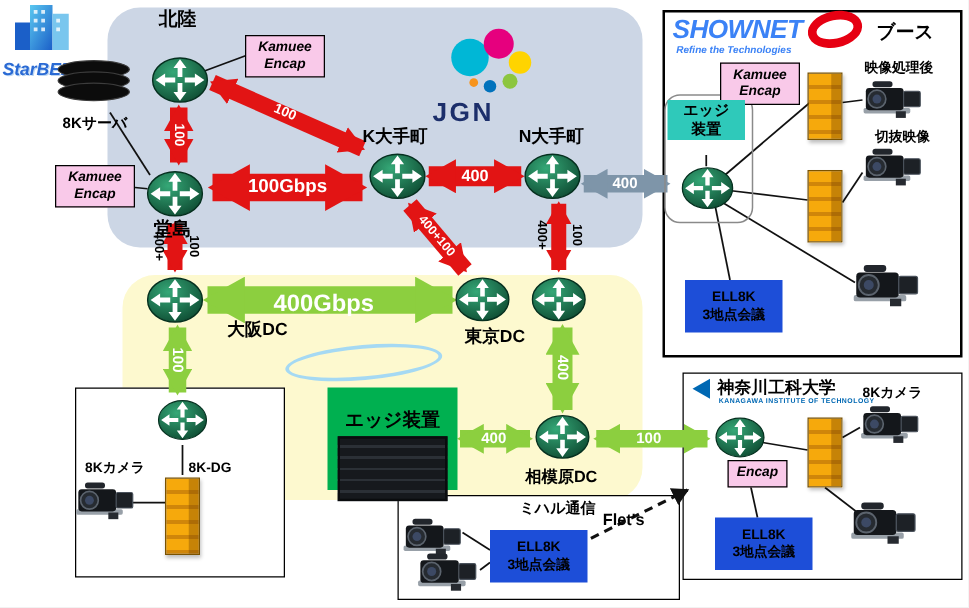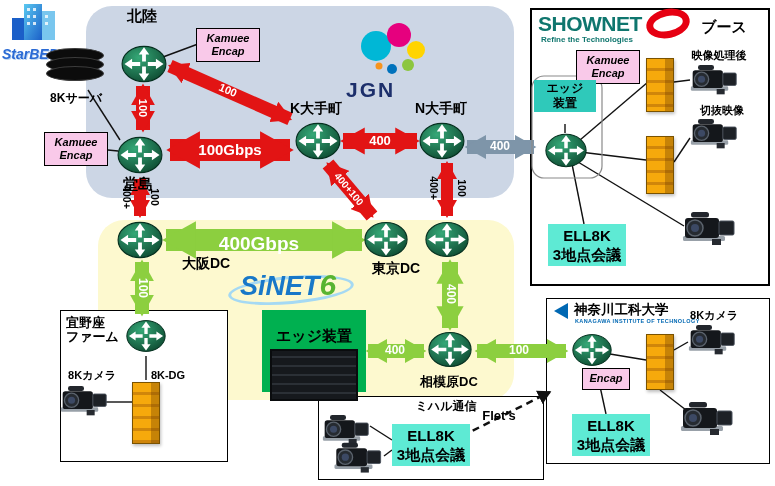--- a/index.html
+++ b/index.html
@@ -10,26 +10,26 @@
 .panel{position:absolute;z-index:0;background:#fff;border:2px solid #000}
 svg.wire{position:absolute;left:0;top:0;z-index:1;pointer-events:none}
 .router{position:absolute;z-index:2}
 .camera{position:absolute;z-index:2}
 .server{position:absolute;z-index:2;border:1px solid #7a5200;background:repeating-linear-gradient(180deg,#f6a90c 0 9px,#d0860a 9px 12px);box-shadow:inset -8px 0 0 rgba(110,60,0,.35),1px 2px 3px rgba(0,0,0,.25)}
 .disk{width:58px;height:15px;background:#0c0c0c;border-radius:50%;border:1.5px solid #3c3c3c}
 .disk+.disk{margin-top:-6px}
 .lbl{position:absolute;transform:translate(-50%,-50%);font-weight:bold;color:#000;white-space:nowrap;z-index:3;line-height:1.1}
 .w{color:#fff}
 .pink{position:absolute;z-index:2;background:#f9c9e9;border:1.5px solid #000;display:flex;flex-direction:column;align-items:center;justify-content:center;font-style:italic;font-weight:bold;font-size:11px;line-height:1.2;color:#000}
-.blue{position:absolute;z-index:2;background:#5eead4;display:flex;flex-direction:column;align-items:center;justify-content:center;font-weight:bold;font-size:15px;line-height:1.3;text-align:center;color:#000}
+.blue{position:absolute;z-index:2;background:#1d4ed8;display:flex;flex-direction:column;align-items:center;justify-content:center;font-weight:bold;font-size:11px;line-height:1.3;text-align:center;color:#000}
 .teal{position:absolute;z-index:2;background:#2fc9ba;display:flex;flex-direction:column;align-items:center;justify-content:center;font-weight:bold;font-size:12px;line-height:1.25;color:#000}
 .edgebox{position:absolute;z-index:2;background:#00b050;text-align:center}
 .edgebox .ttl{font-weight:bold;font-size:15px;color:#000;padding-top:17px}
 .edgebox .photo{margin:3px auto 0;width:88px;height:52px;background:repeating-linear-gradient(180deg,#16191d 0 7px,#2b3036 7px 9px);box-shadow:inset 0 0 0 2px #0a0c0e}
-.logo-shownet{color:#0f766e;font-weight:bold;}
+.logo-shownet{color:#3b82f6;font-weight:bold;font-style:italic}
 .tinycaps{color:#0068b3;font-weight:bold;letter-spacing:.4px}
 </style>
 </head>
 <body>
 
 <div id="stage">
 
   <div class="region" style="left:86px;top:6px;width:428px;height:192px;background:#ccd6e5"></div>
   <div class="region" style="left:98px;top:220px;width:416px;height:180px;background:#fdf9cf"></div>
   <div class="panel" style="left:530px;top:8px;width:240px;height:278px"></div>
@@ -130,23 +130,20 @@
       <circle cx="53" cy="17" r="12" fill="#e6007e"></circle>
       <circle cx="70" cy="32" r="9" fill="#ffd400"></circle>
       <circle cx="62" cy="47" r="6" fill="#8cc63f"></circle>
       <circle cx="46" cy="51" r="5" fill="#0072bc"></circle>
       <circle cx="33" cy="48" r="3.5" fill="#f7941d"></circle>
     </svg>
     <div style="font-weight:bold;font-size:21px;color:#1c2f6b;letter-spacing:2px;margin-top:-2px">JGN</div>
   </div>
 
   <div class="abs" style="left:228px;top:276px;width:126px;height:28px;border:3px solid #a5d9f3;border-radius:50%;transform:rotate(-5deg);z-index:2"></div>
-  <div class="abs" style="left:240px;top:268px;z-index:3;white-space:nowrap">
-    <span style="font-style:italic;font-weight:bold;font-size:27px;color:#1878c8">SiNET</span><span style="font-style:italic;font-weight:bold;font-size:30px;color:#58b431">6</span>
-  </div>
 
   <div class="abs logo-shownet" style="left:538px;top:12px;font-size:21px;letter-spacing:-.5px;z-index:2">SHOWNET</div>
   <div class="abs logo-shownet" style="left:541px;top:35px;font-size:8px;z-index:2">Refine the Technologies</div>
   <div class="abs" style="left:646px;top:9px;width:44px;height:29px;border:7px solid #e60012;border-radius:50%;transform:rotate(-12deg);z-index:2"></div>
   <div class="lbl" style="left:724px;top:27px;font-size:15px">ブース</div>
 
   <div class="router" style="left:121px;top:44px;width:46px;height:40px"><svg viewBox="0 0 48 42" width="100%" height="100%">
         <defs>
           <radialGradient id="rg" cx="38%" cy="32%" r="85%">
             <stop offset="0" stop-color="#35a877"></stop>
@@ -391,24 +388,20 @@
   <div class="blue" style="left:548px;top:224px;width:78px;height:42px">
     <span>ELL8K</span>
     <span>3地点会議</span>
   </div>
 
   <div class="edgebox" style="left:262px;top:310px;width:104px;height:82px">
     <div class="ttl">エッジ装置</div>
     <div class="photo"></div>
   </div>
 
-  <div class="lbl" style="left:96px;top:330px;font-size:13px;text-align:left;transform:none;left:66px;top:316px">
-    <div>宜野座</div>
-    <div>ファーム</div>
-  </div>
   <div class="lbl" style="left:92px;top:375px;font-size:11px">8Kカメラ</div>
   <div class="camera" style="left:60px;top:382px;width:48px;height:40px"><svg viewBox="0 0 54 42" width="100%" height="100%">
         <rect x="1" y="27" width="42" height="5" rx="1.5" fill="#98a0a8"></rect>
         <rect x="3" y="9" width="34" height="20" rx="3" fill="#14171b"></rect>
         <circle cx="13" cy="19" r="8" fill="#262b31" stroke="#5b636d" stroke-width="1.5"></circle>
         <circle cx="13" cy="19" r="4" fill="#3c4964"></circle>
         <rect x="37" y="12" width="15" height="14" rx="1.5" fill="#1d2126" stroke="#4a525c" stroke-width="1"></rect>
         <rect x="9" y="3" width="18" height="5.5" rx="2.5" fill="#22262c"></rect>
         <rect x="30" y="30" width="9" height="6" fill="#262a30"></rect>
       </svg></div>

